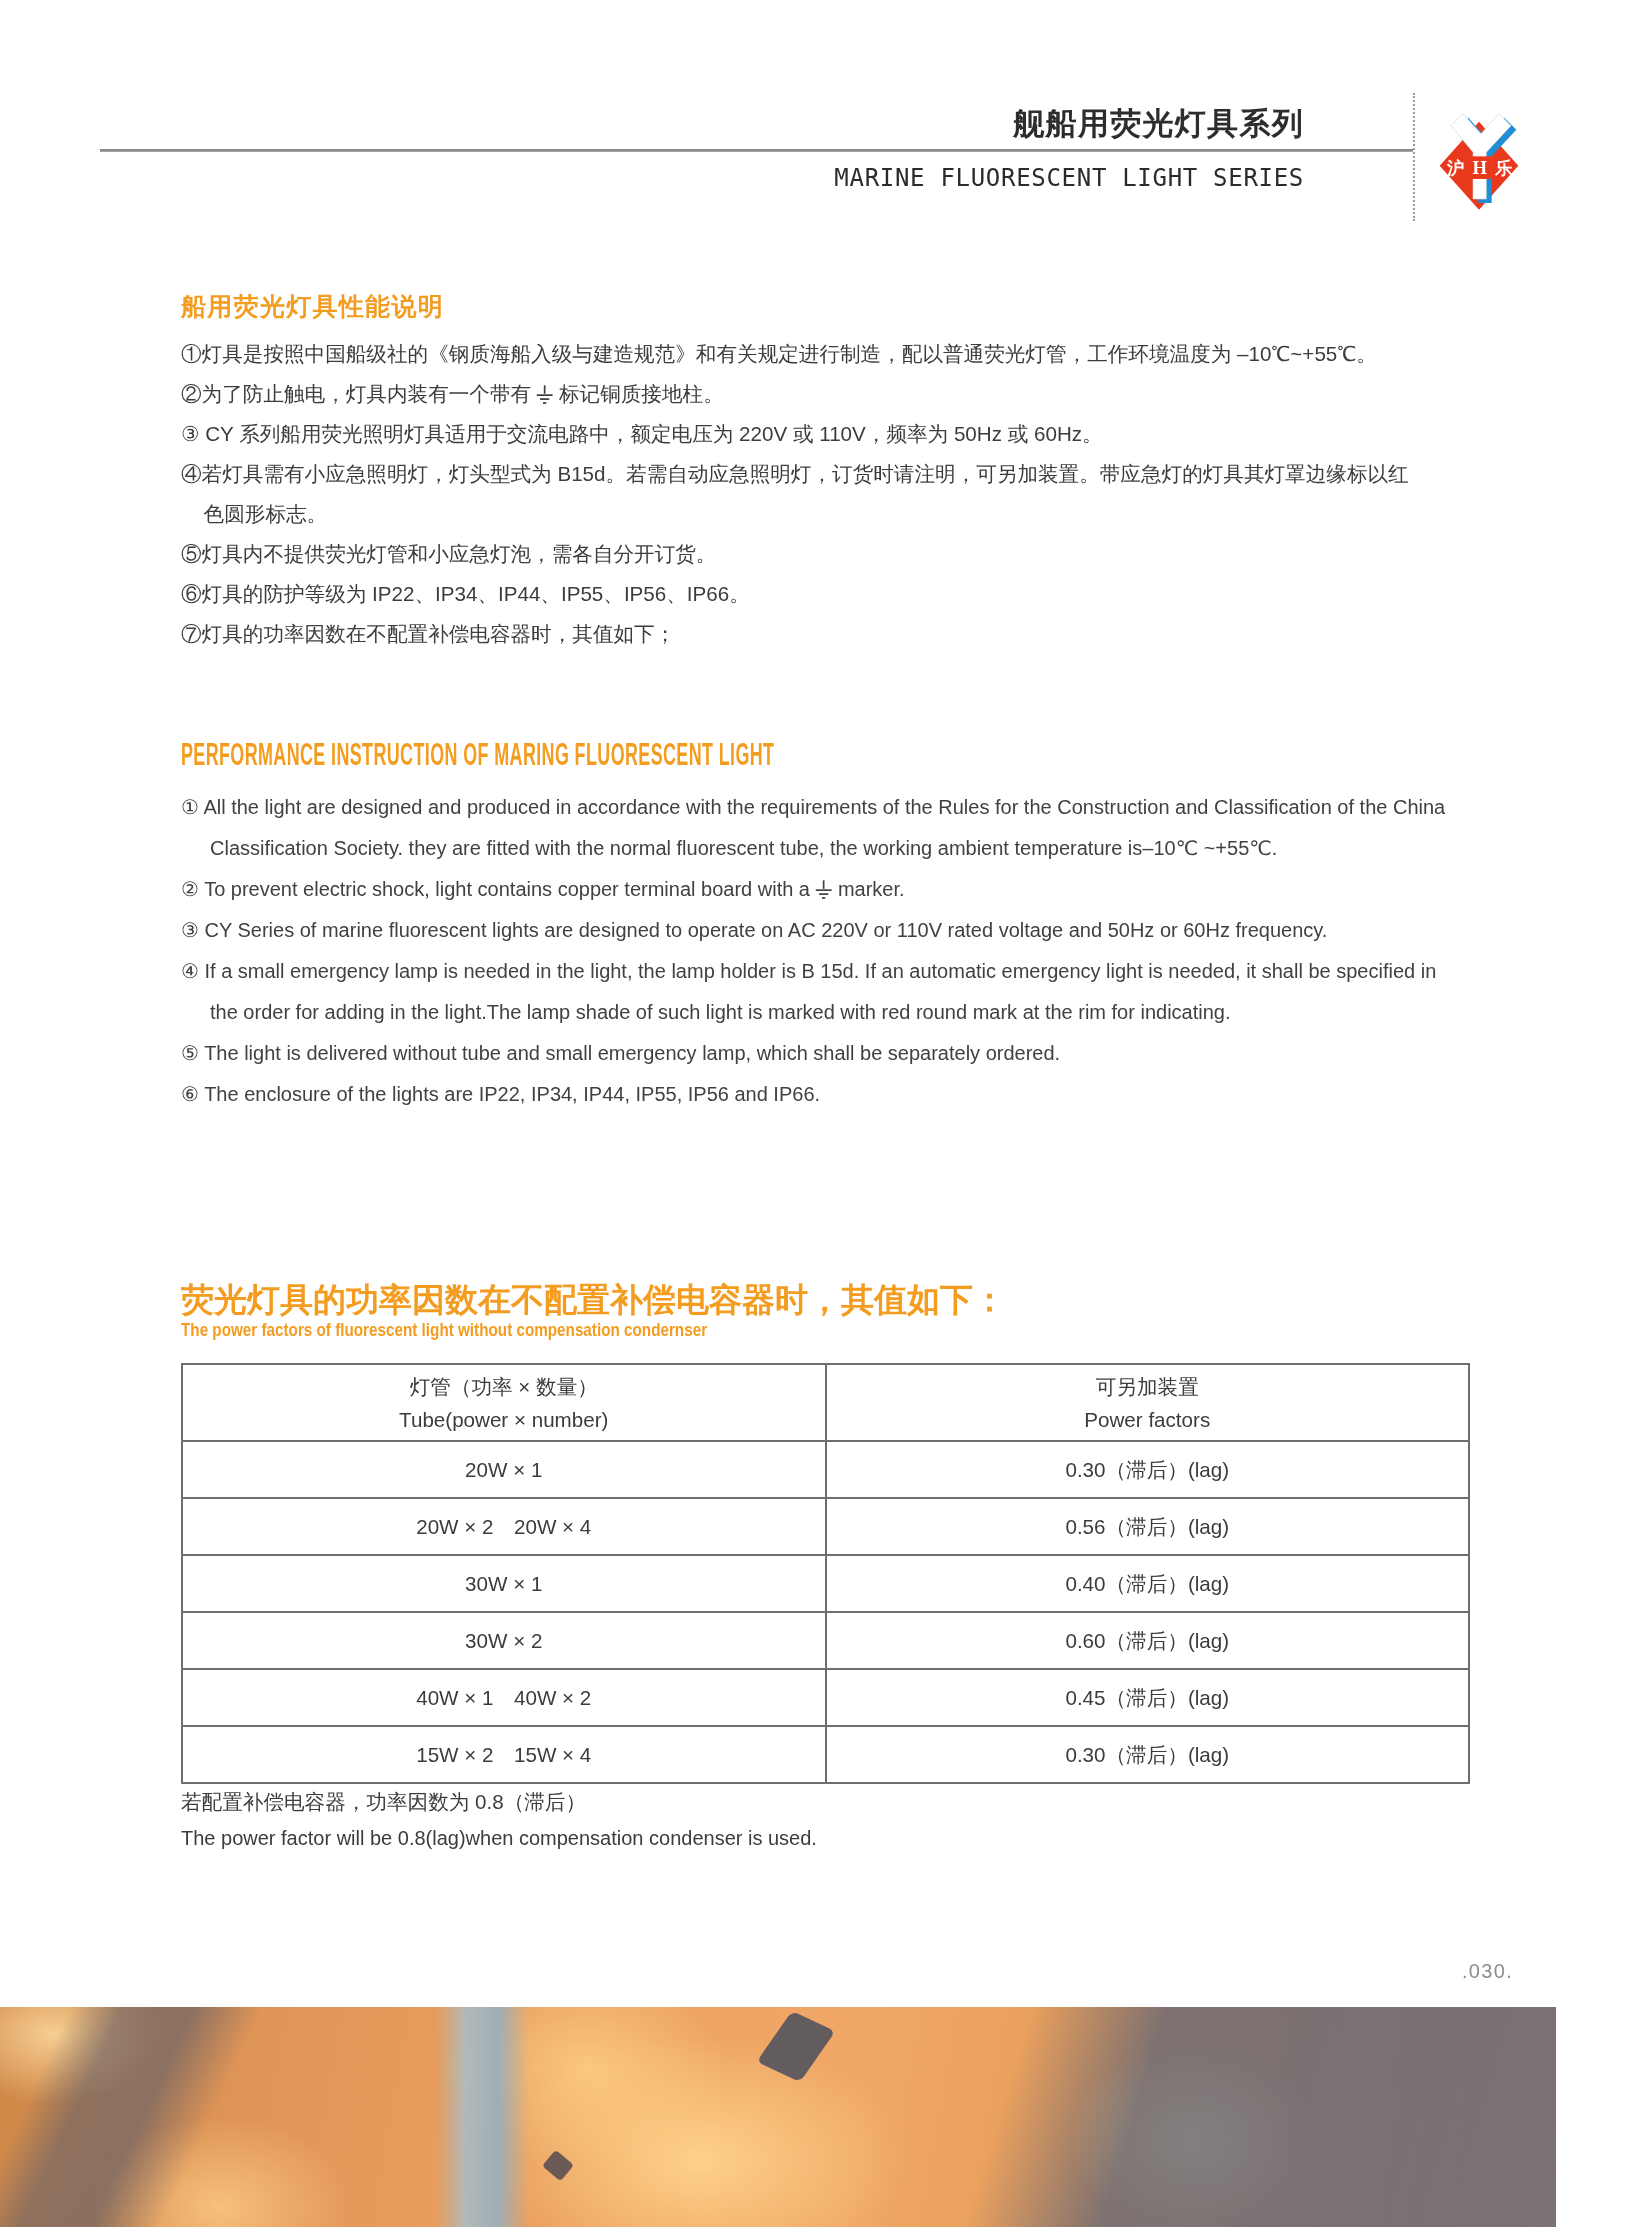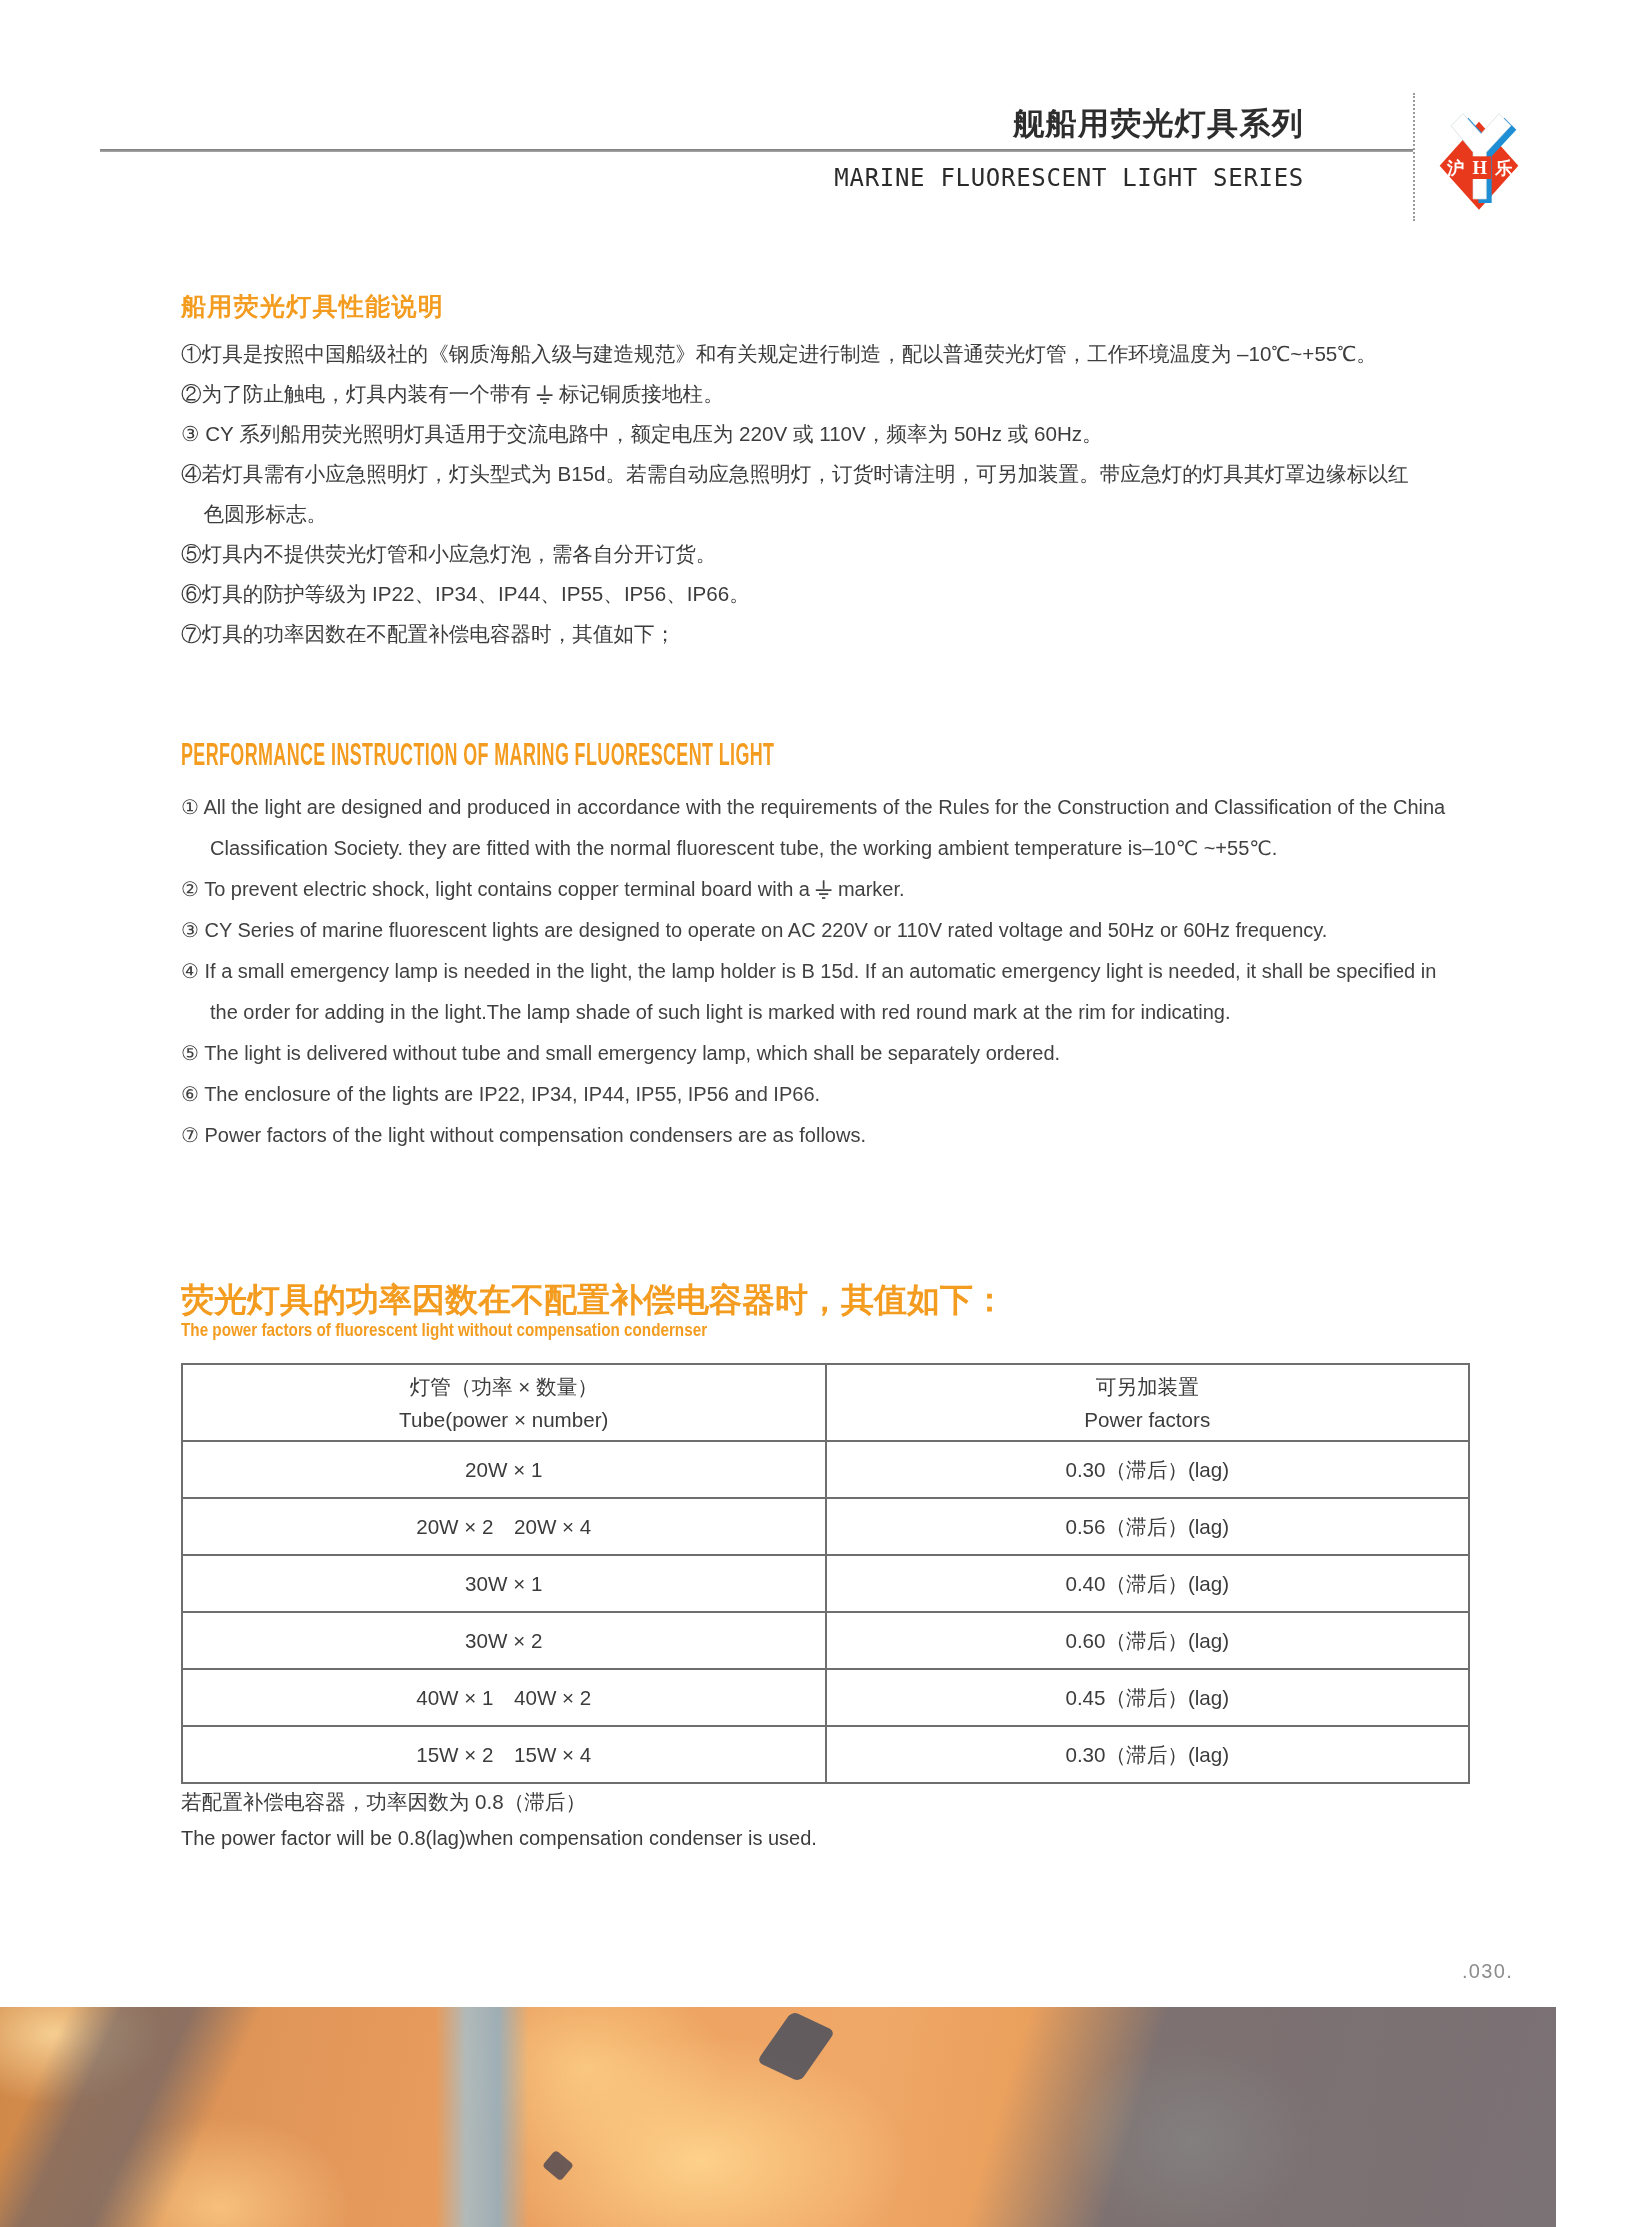--- a/index.html
+++ b/index.html
@@ -123,21 +123,20 @@
             <path d="M13 2 V15"></path>
             <path d="M1 17 H25"></path>
             <path d="M6 23 H20"></path>
             <path d="M10.5 29 H15.5"></path>
           </g>
         </svg><span>marker.</span></div>
     <div class="li">③ CY Series of marine fluorescent lights are designed to operate on AC 220V or 110V rated voltage and 50Hz or 60Hz frequency.</div>
     <div class="li">④ If a small emergency lamp is needed in the light, the lamp holder is B 15d. If an automatic emergency light is needed, it shall be specified in the order for adding in the light.The lamp shade of such light is marked with red round mark at the rim for indicating.</div>
     <div class="li">⑤ The light is delivered without tube and small emergency lamp, which shall be separately ordered.</div>
     <div class="li">⑥ The enclosure of the lights are IP22, IP34, IP44, IP55, IP56 and IP66.</div>
-    <div class="li">⑦ Power factors of the light without compensation condensers are as follows.</div>
   </div>
 
   <div class="sub-heading-cn">荧光灯具的功率因数在不配置补偿电容器时，其值如下：</div>
   <div class="sub-heading-en">The power factors of fluorescent light without compensation condernser</div>
 
   <table class="pf">
     <thead>
       <tr>
         <th>
           <div>灯管（功率 × 数量）</div>

